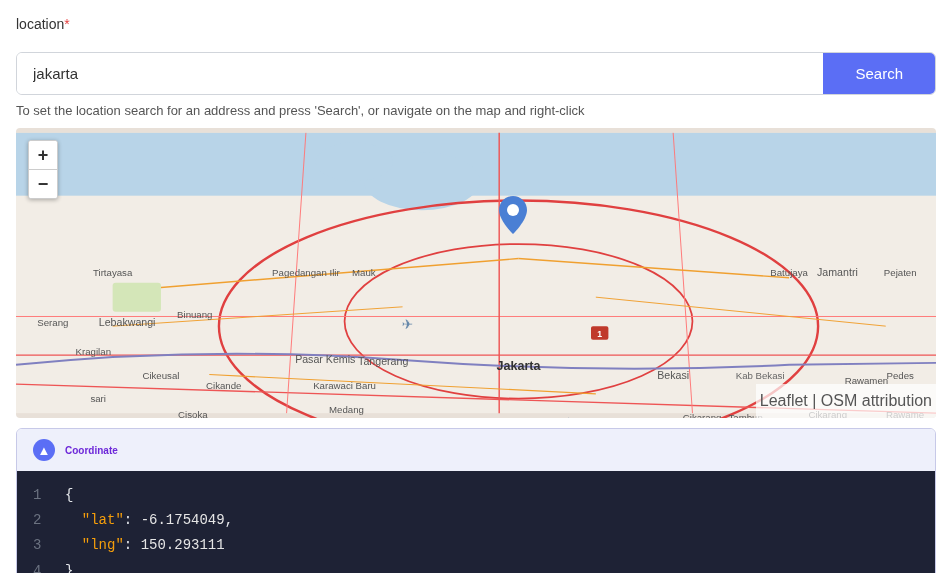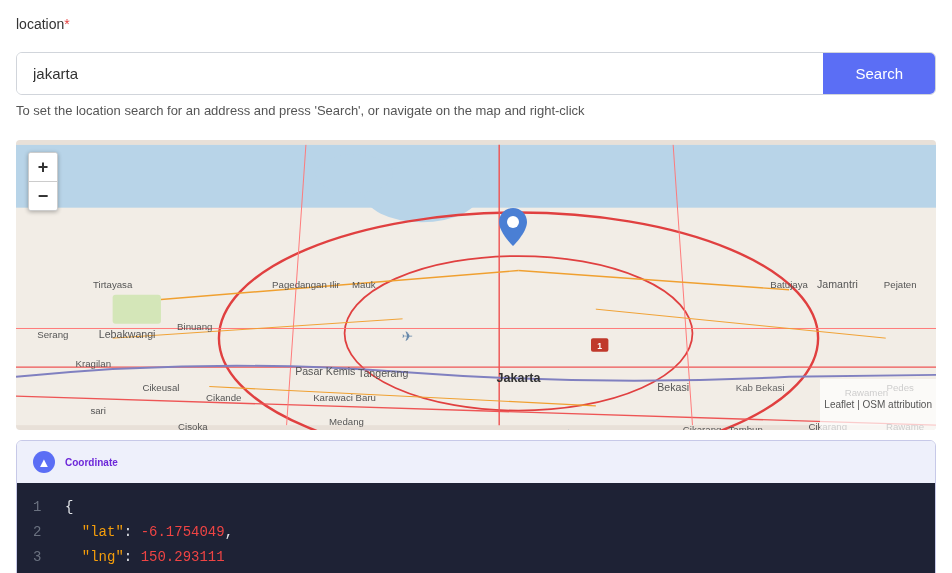--- a/index.html
+++ b/index.html
@@ -48,21 +48,21 @@
       padding: 4px 32px;
       font-size: 15px;
       font-weight: 500;
       cursor: pointer;
       white-space: nowrap;
     }
 
     [data-name="hint-text"] {
       font-size: 13px;
       color: #555;
-      margin-bottom: 22px;
+      margin-bottom: 10px;
     }
 
     [data-name="map-container"] {
       width: 100%;
       height: 290px;
       position: relative;
       overflow: hidden;
       border-radius: 4px;
       background: #e8e0d8;
     }
@@ -114,22 +114,22 @@
       left: 54%;
       transform: translate(-50%, -100%);
       z-index: 10;
     }
 
     [data-name="leaflet-attribution"] {
       position: absolute;
       bottom: 0;
       right: 0;
       background: rgba(255,255,255,0.7);
-      font-size: 10px;
-      padding: 20px 4px;
+      font-size: 16px;
+      padding: 8px 4px;
       color: #555;
       z-index: 10;
     }
 
     [data-name="coordinate-section"] {
       border: 1px solid #c7c9e8;
       border-radius: 6px;
       margin-top: 10px;
       overflow: hidden;
     }
@@ -177,21 +177,21 @@
 
     [data-name="line-number"] {
       color: #6b7280;
       min-width: 16px;
       user-select: none;
     }
 
     .code-brace { color: #e5e7eb; }
     .code-key { color: #f59e0b; }
     .code-colon { color: #e5e7eb; }
-    .code-value { color: #ef4444; }
+    .code-value { color: #e5e5e5; }
     .code-comma { color: #e5e7eb; }
   </style>
 </head>
 <body>
 
 <span data-name="location-label">
   <span>location</span><span data-name="required-star">*</span>
 </span>
 
 <div data-name="search-row">

